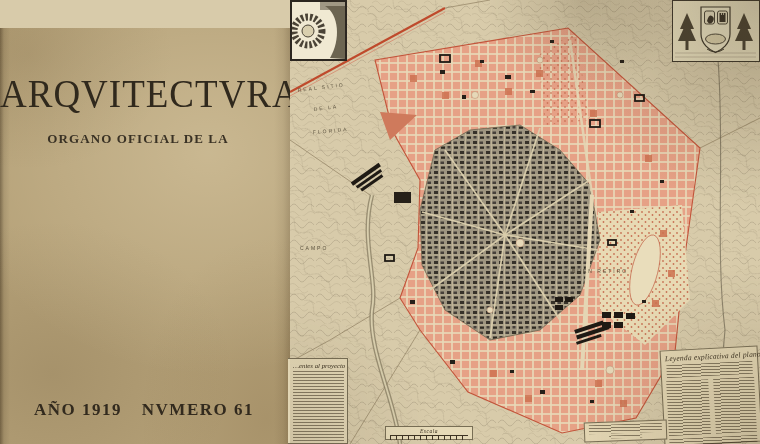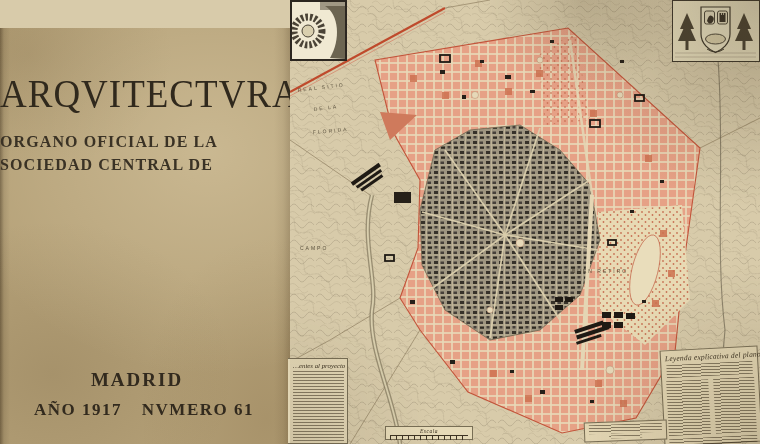--- a/index.html
+++ b/index.html
@@ -14,22 +14,22 @@
       radial-gradient(ellipse 260px 220px at 18% 78%, rgba(88,68,38,.16), transparent 70%),
       radial-gradient(ellipse 180px 260px at 92% 88%, rgba(115,90,52,.20), transparent 70%),
       radial-gradient(ellipse 200px 160px at 10% 6%, rgba(100,78,44,.18), transparent 72%),
       linear-gradient(90deg, rgba(55,41,22,.50) 0px, rgba(55,41,22,.12) 4px, rgba(55,41,22,0) 10px),
       linear-gradient(270deg, rgba(74,56,30,.30) 0px, rgba(74,56,30,.10) 7px, rgba(74,56,30,0) 16px);
     margin-top: 28px;
   }
   .cover-title{position:absolute;left:0;right:6px;top:44px;text-align:center;
     font-size:37px;letter-spacing:1px;color:#30291d;font-weight:400;
     transform:scaleY(1.06);white-space:nowrap;}
-  .cover-sub{position:absolute;left:0;right:14px;top:102px;text-align:left;
-    font-size:16px;font-weight:700;letter-spacing:1.1px;line-height:1.45;color:#3a3225;}
+  .cover-sub{position:absolute;left:0;right:14px;top:102px;text-align:center;
+    font-size:13px;font-weight:700;letter-spacing:1.1px;line-height:1.45;color:#3a3225;}
   .cover-city{position:absolute;left:0;right:16px;top:341px;text-align:center;
     font-size:19px;font-weight:700;letter-spacing:2px;color:#322a1e;}
   .cover-foot{position:absolute;left:34px;right:36px;top:372px;display:flex;
     justify-content:space-between;font-size:17px;font-weight:700;
     letter-spacing:1.5px;color:#322a1e;}
 
   
   .map{position:absolute;left:290px;top:0;width:470px;height:444px;background:#d8cbaa;}
   .map-shade{position:absolute;inset:0;pointer-events:none;
     background:
@@ -69,25 +69,23 @@
 </style>
 </head>
 <body>
 
 <div id="stage">
 
   <div class="cover">
     <div class="cover-title">ARQVITECTVRA</div>
     <div class="cover-sub">
       <div>ORGANO OFICIAL DE LA</div>
-      <div>SOCIEDAD CENTRAL DE</div>
-    </div>
-    <div class="cover-city">MADRID</div>
+    </div>
     <div class="cover-foot">
-      <span>AÑO 1917</span>
+      <span>AÑO 1919</span>
       <span>NVMERO 61</span>
     </div>
   </div>
 
   <div class="map">
 
     <svg width="470" height="444" viewBox="0 0 470 444">
       <defs>
         <pattern id="terrain" width="26" height="18" patternUnits="userSpaceOnUse">
           <path d="M0 9 q4 -6 8 0 t8 0 t8 0" stroke="#93876c" fill="none" stroke-width="0.7" opacity="0.5"></path>

